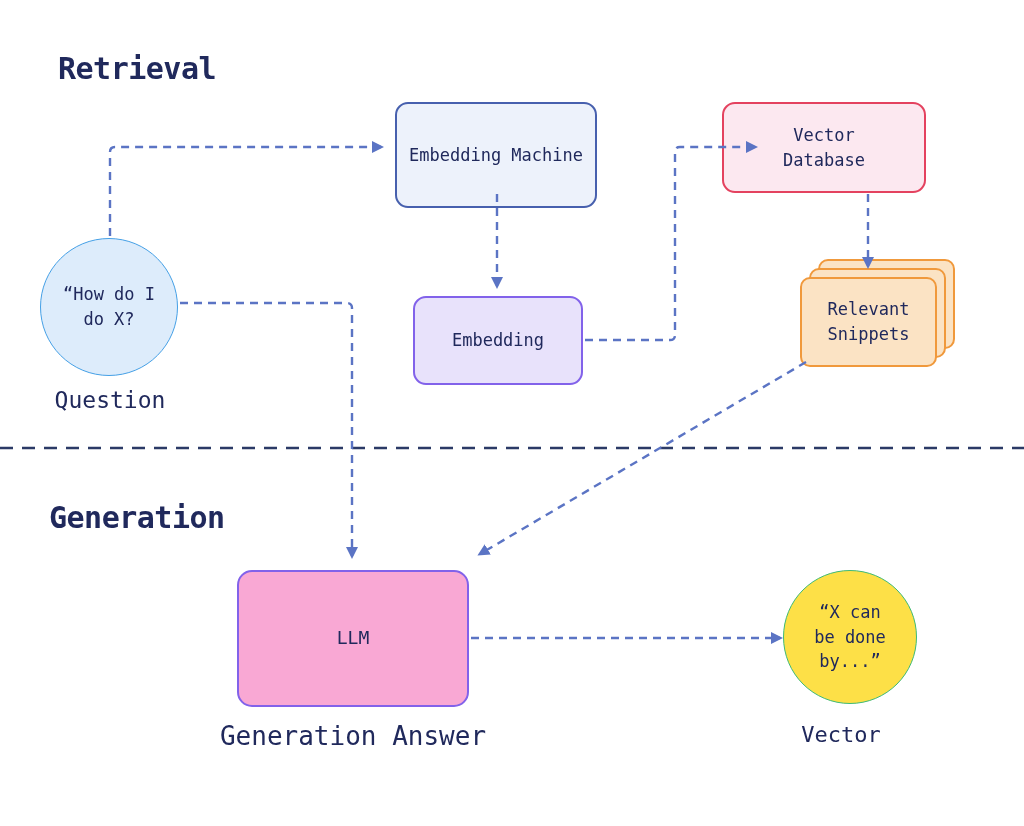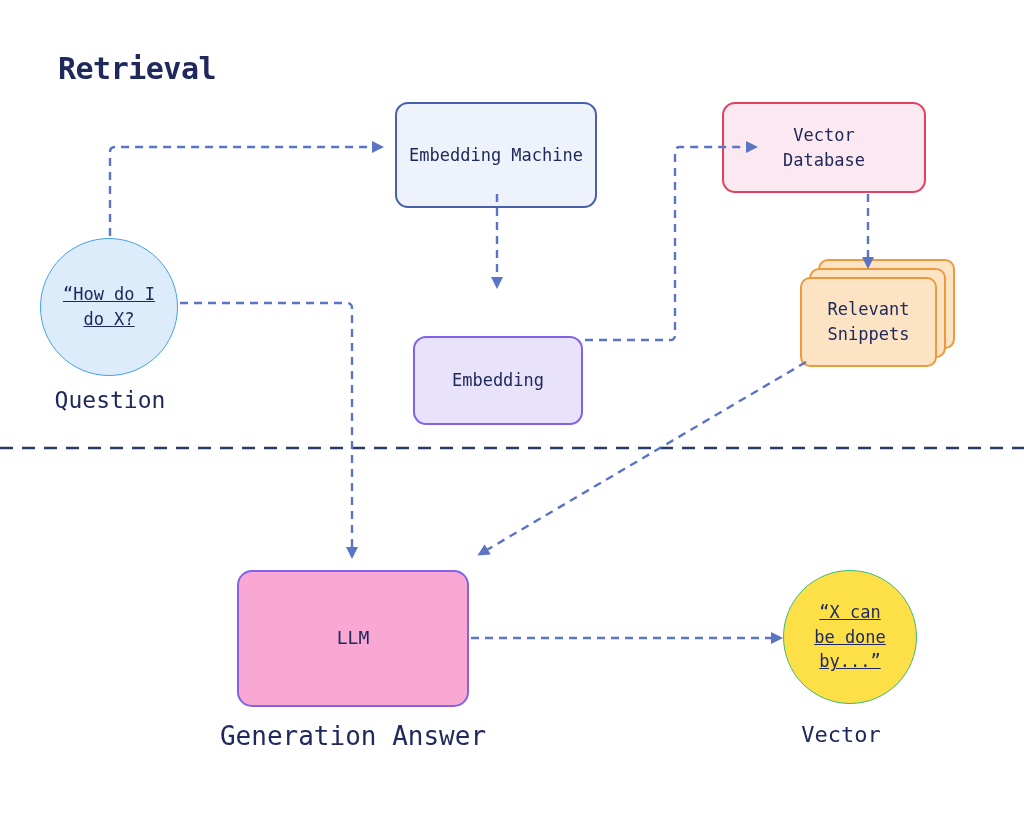--- a/index.html
+++ b/index.html
@@ -36,30 +36,30 @@
     text-align: center;
     box-sizing: border-box;
   }
   .node-text {
     white-space: pre-line;
     font-size: 17px;
     line-height: 1.45;
     color: #20295c;
   }
   .box { border-radius: 13px; border: 2px solid; }
-  .circle { border-radius: 50%; border: 1.5px solid; text-decoration: underline; }
+  .circle { border-radius: 50%; border: 1.5px solid; }
 
   .emb-machine { left: 395px; top: 102px; width: 202px; height: 106px;
                  background: #edf2fb; border-color: #4760ae; }
   .vector-db   { left: 722px; top: 102px; width: 204px; height: 91px;
                  background: #fce8f0; border-color: #e4425f; }
   .question    { left: 40px;  top: 238px; width: 138px; height: 138px;
                  background: #ddecfb; border-color: #45a0e6; }
   .embedding   { left: 413px; top: 296px; width: 170px; height: 89px;
-                 background: #e8e2fb; border-color: #8262ea; margin-top: 40px; }
+                 background: #e8e2fb; border-color: #8262ea; }
   .llm         { left: 237px; top: 570px; width: 232px; height: 137px;
                  background: #f9a8d4; border-color: #8262ea; border-radius: 15px; }
   .answer      { left: 783px; top: 570px; width: 134px; height: 134px;
                  background: #fde047; border-color: #3eba77; }
 
   .snip-card {
     position: absolute;
     width: 137px; height: 90px;
     border-radius: 10px;
     border: 2px solid #f0993c;
@@ -108,20 +108,21 @@
 
     <path d="M 180 303 H 347 Q 352 303 352 308 V 556" stroke="#5b74c4" stroke-width="2.4" stroke-dasharray="8 6" fill="none" marker-end="url(#arrowhead)"></path>
 
     <path d="M 806 362 L 480 554" stroke="#5b74c4" stroke-width="2.4" stroke-dasharray="8 6" fill="none" marker-end="url(#arrowhead)"></path>
 
     <path d="M 471 638 H 780" stroke="#5b74c4" stroke-width="2.4" stroke-dasharray="8 6" fill="none" marker-end="url(#arrowhead)"></path>
   </svg>
 
   <div class="section-title" style="left:58px; top:51px;">Retrieval</div>
 
+  <div class="section-title" style="left:49px; top:500px;">Generation</div>
 
   <div class="node box emb-machine">
     <span class="node-text">Embedding Machine</span>
   </div>
 
   <div class="node box vector-db">
     <span class="node-text">Vector
 Database</span>
   </div>
 

